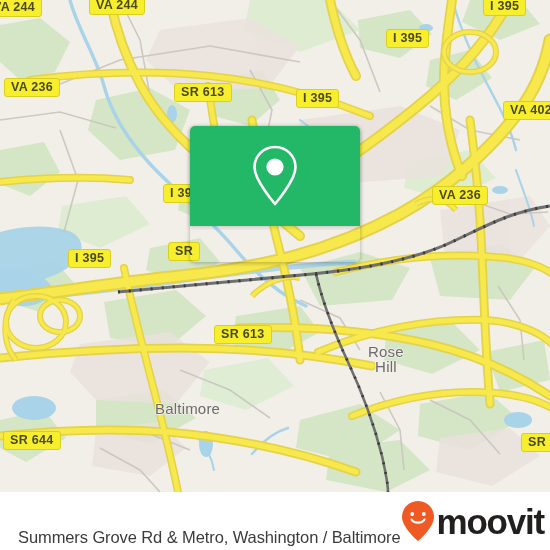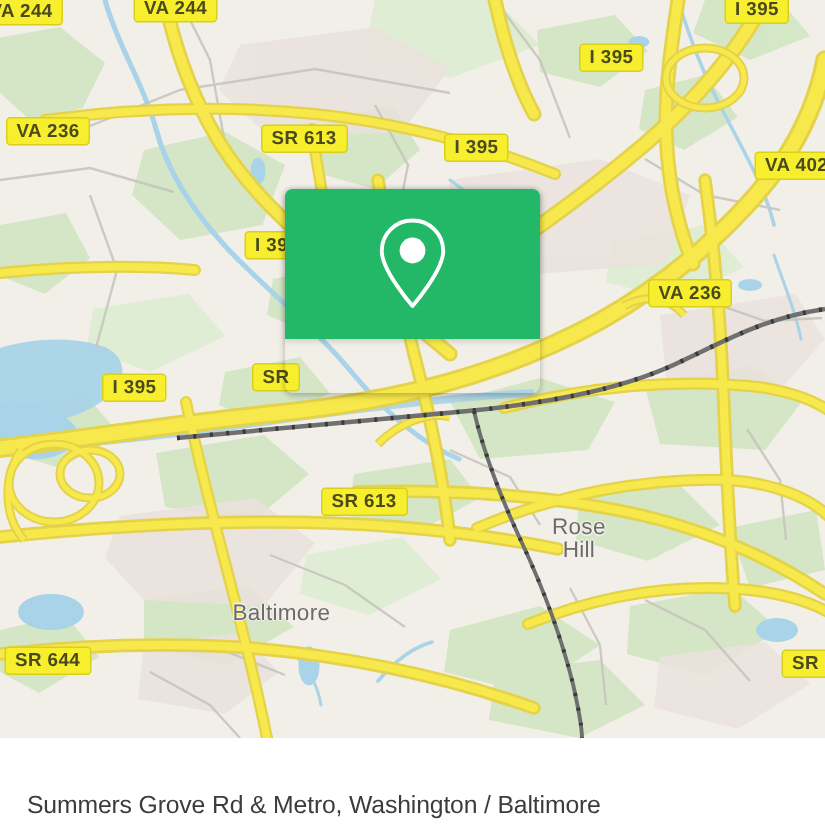--- a/index.html
+++ b/index.html
@@ -332,21 +332,21 @@
     <div class="map-label" style="left:155px; top:400px;">Baltimore</div>
 
     <div class="shield" style="left:-14px; top:-2px;">VA 244</div>
     <div class="shield" style="left:89px; top:-4px;">VA 244</div>
     <div class="shield" style="left:483px; top:-3px;">I 395</div>
     <div class="shield" style="left:386px; top:29px;">I 395</div>
     <div class="shield" style="left:4px; top:78px;">VA 236</div>
     <div class="shield" style="left:174px; top:83px;">SR 613</div>
     <div class="shield" style="left:296px; top:89px;">I 395</div>
     <div class="shield" style="left:503px; top:101px;">VA 402</div>
-    <div class="shield" style="left:163px; top:154px;">I 39</div>
+    <div class="shield" style="left:163px; top:184px;">I 39</div>
     <div class="shield" style="left:432px; top:186px;">VA 236</div>
     <div class="shield" style="left:68px; top:249px;">I 395</div>
     <div class="shield" style="left:168px; top:242px;">SR</div>
     <div class="shield" style="left:214px; top:325px;">SR 613</div>
     <div class="shield" style="left:3px; top:431px;">SR 644</div>
     <div class="shield" style="left:521px; top:433px;">SR 6</div>
 
 
     <div id="callout">
       <div id="callout-top">
@@ -354,15 +354,24 @@
           <path d="M26 4 C14.5 4 5.5 13 5.5 24.3 C5.5 37.5 26 61 26 61 C26 61 46.5 37.5 46.5 24.3 C46.5 13 37.5 4 26 4 Z" fill="none" stroke="#ffffff" stroke-width="2.6" stroke-linejoin="round"></path>
           <circle cx="26" cy="24" r="8.6" fill="#ffffff"></circle>
         </svg>
       </div>
     </div>
 
   </div>
 
   <div id="footer">
     <span id="footer-title">Summers Grove Rd &amp; Metro, Washington / Baltimore</span>
+    <div id="brand">
+      <svg width="36" height="44" viewBox="0 0 36 44">
+        <path d="M18 2 C9.2 2 2 9.1 2 17.9 C2 28.6 18 42 18 42 C18 42 34 28.6 34 17.9 C34 9.1 26.8 2 18 2 Z" fill="#ef5a24"></path>
+        <circle cx="12.2" cy="15" r="1.9" fill="#ffffff"></circle>
+        <circle cx="23.8" cy="15" r="1.9" fill="#ffffff"></circle>
+        <path d="M11.5 20.5 C13.5 24.6 22.5 24.6 24.5 20.5" fill="none" stroke="#ffffff" stroke-width="2.1" stroke-linecap="round"></path>
+      </svg>
+      <span id="brand-wordmark">moovit</span>
+    </div>
   </div>
 
 </div>
 
 </body></html>

